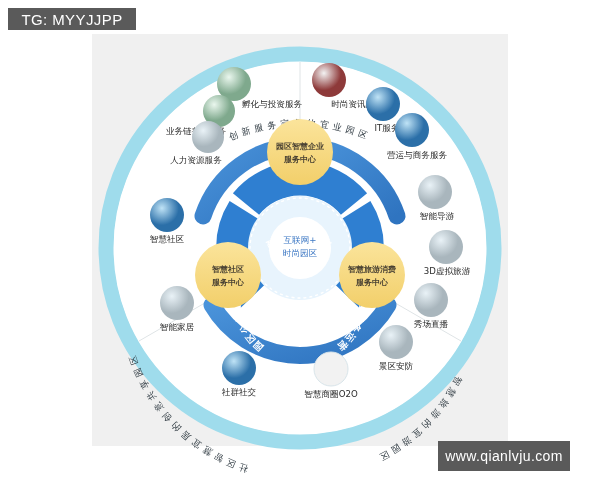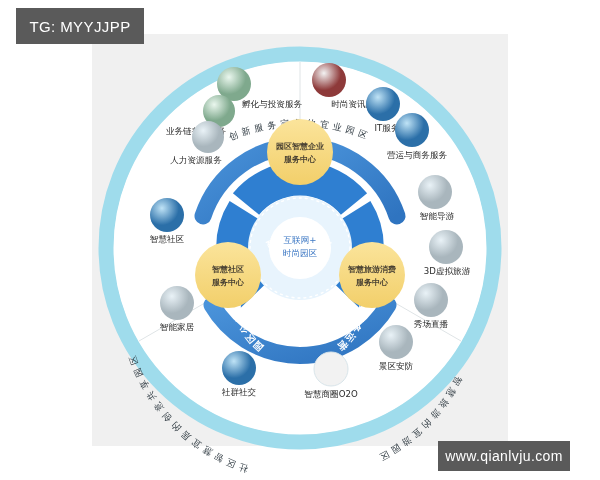--- a/index.html
+++ b/index.html
@@ -16,21 +16,21 @@
     background:#f0f0f0;
   }
 
   
   .wm{
     position:absolute;background:#5a5a5a;color:#fff;
     font-family:"Liberation Sans",sans-serif;
     display:flex;align-items:center;justify-content:center;
     letter-spacing:.4px;
   }
-  .wm-tl{left:16px;top:8px;width:128px;height:36px;font-size:15px;}
+  .wm-tl{left:8px;top:8px;width:128px;height:22px;font-size:15px;}
   .wm-br{left:438px;top:441px;width:132px;height:30px;font-size:14px;}
 
   svg{position:absolute;left:0;top:0;}
   .lbl{
     font-family:"DejaVu Sans","Liberation Sans",sans-serif;
     fill:#2b2b2b;font-size:8.6px;text-anchor:middle;
     dominant-baseline:middle;
   }
   .arc-txt{
     font-family:"DejaVu Sans","Liberation Sans",sans-serif;

